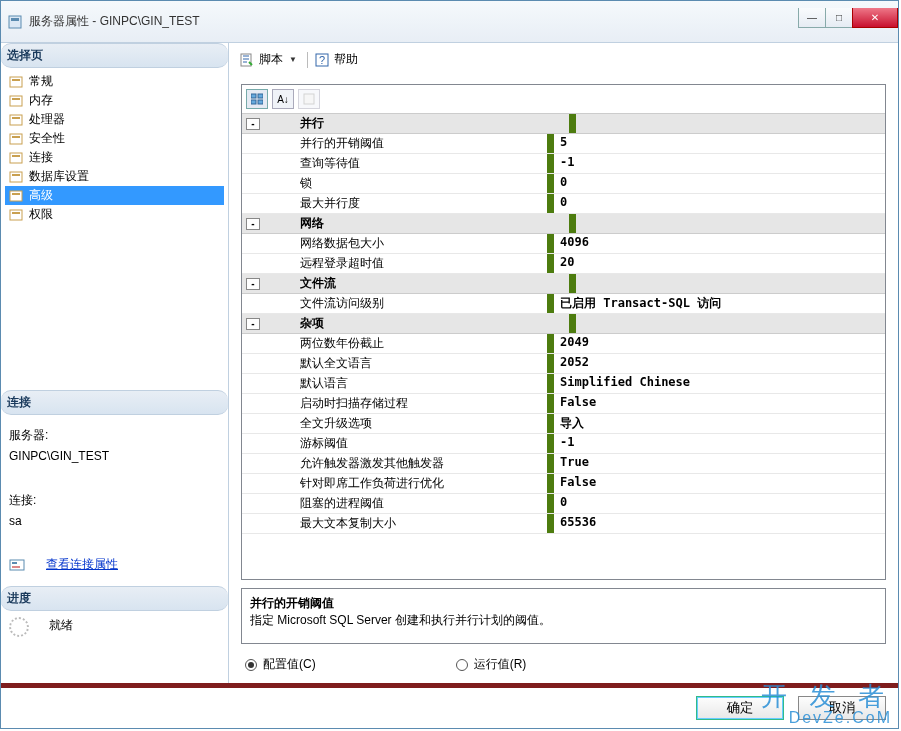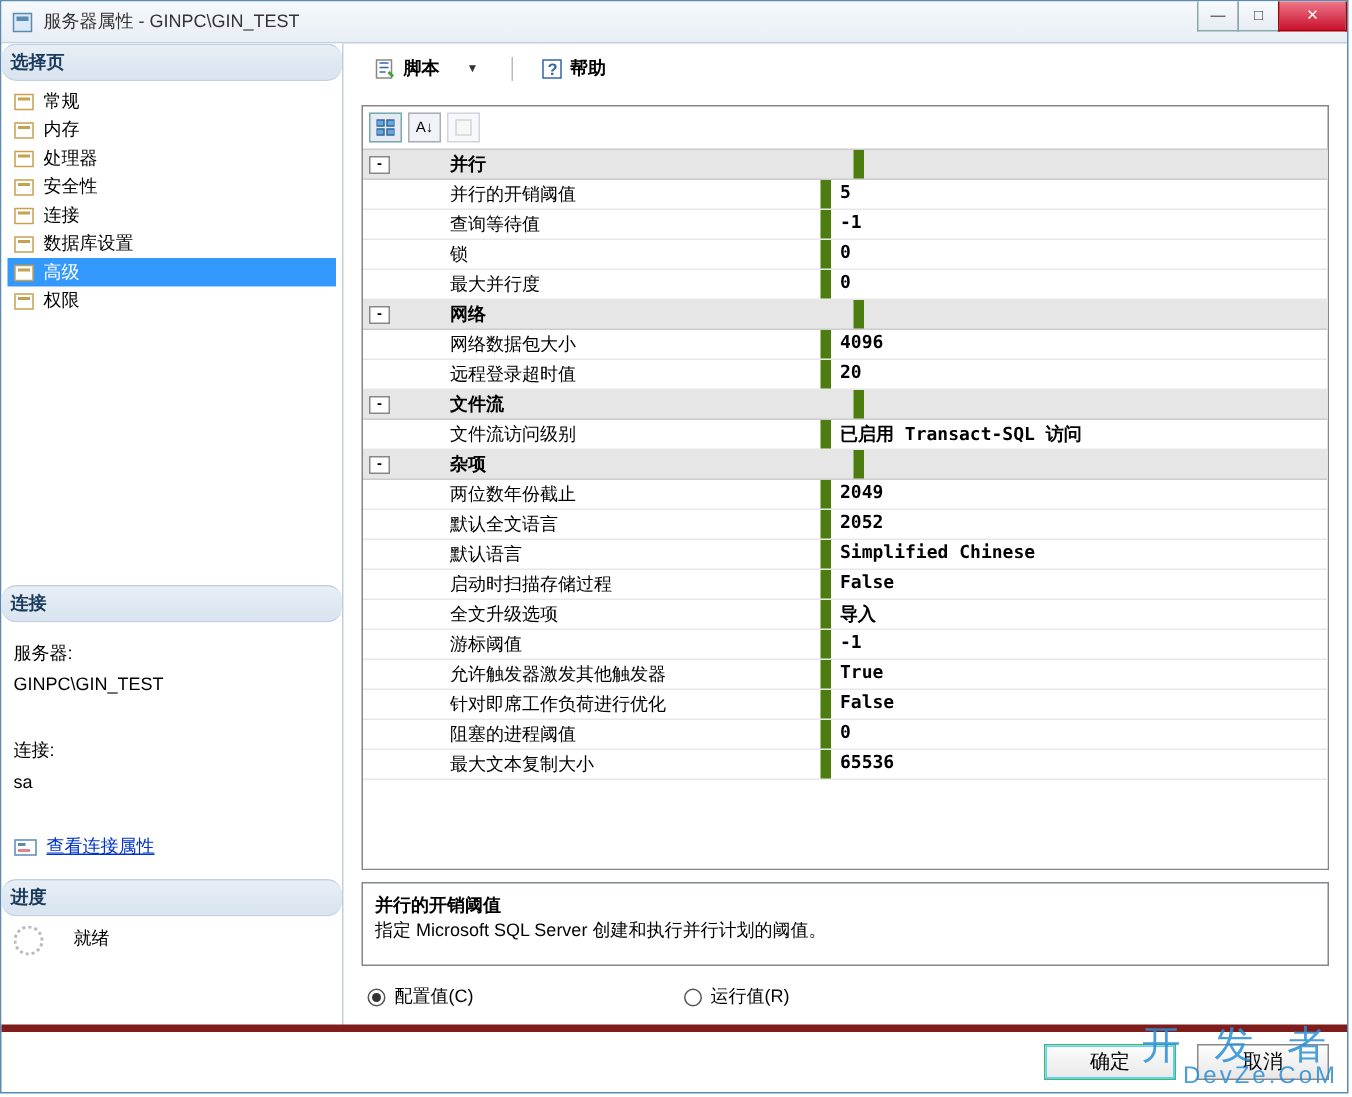--- a/index.html
+++ b/index.html
@@ -15,21 +15,21 @@
 }
 .window {
   border: 1px solid #5b8bb0;
   width: 899px;
   height: 729px;
   display: flex;
   flex-direction: column;
   background: #fff;
 }
 .titlebar {
-  height: 28px;
+  height: 42px;
   background: linear-gradient(#f5f9fc, #e8eef5);
   border-bottom: 1px solid #c0d0e0;
   display: flex;
   align-items: center;
   padding-left: 6px;
 }
 .titlebar .icon { width:16px; height:16px; margin-right:6px; }
 .titlebar .title { flex:1; color:#333; }
 .winbtns { display:flex; height:20px; margin-top:-8px; }
 .winbtn {
@@ -59,26 +59,26 @@
 }
 .nav { flex:0 0 auto; padding:4px 4px 8px 4px; }
 .nav-item {
   display:flex; align-items:center;
   padding:1px 4px; cursor:pointer;
 }
 .nav-item .nicon { width:16px; height:14px; margin-right:4px; }
 .nav-item.selected { background:#3399ff; }
 .nav-item.selected span { color:#fff; }
 .conn-block { padding:10px 8px; line-height:1.8; }
-.link { color:#0033cc; text-decoration:underline; cursor:pointer; }
+.link { color:#0033cc; text-decoration:underline; cursor:pointer;margin-left:15px; }
 .progress-block { padding:6px 8px; display:flex; align-items:flex-start; gap:20px;font-family:Liberation Mono, monospace; }
 .spinner { width:20px; height:20px; border:2px dotted #bbb; border-radius:50%; }
 .spacer-flex { flex:1; }
 .main { flex:1; display:flex; flex-direction:column; border-left:none; }
-.toolbar { display:flex; align-items:center; gap:12px; padding:8px 20px;font-weight:bold; }
+.toolbar { display:flex; align-items:center; gap:0; padding:8px 10px; }
 .tbtn { display:flex; align-items:center; gap:4px; cursor:pointer; }
 .tbtn .ticon { width:16px; height:16px; }
 .dropdown-arrow { font-size:8px; color:#333; margin:0 6px; }
 .tb-sep { width:3px; height:16px; border-left:1px solid #bbb; margin:0 4px; }
 .grid-wrap { border:1px solid #828790; margin:8px 12px 4px 12px; flex:1; display:flex; flex-direction:column; }
 .grid-toolbar { padding:4px; border-bottom:1px solid #ccc; display:flex; gap:4px; }
 .gtb { width:22px; height:20px; border:1px solid #aab; background:#f0f3f8; display:flex; align-items:center; justify-content:center; font-size:10px;}
 .gtb.active { border-color:#7aa; background:#e5eaf3;}
 .props { flex:1; overflow:auto; background:#fff; }
 .cat-row {

